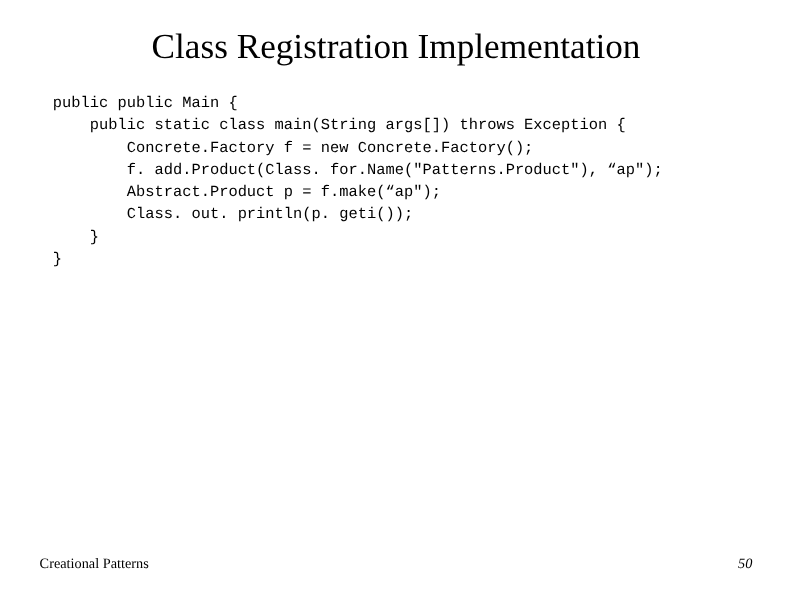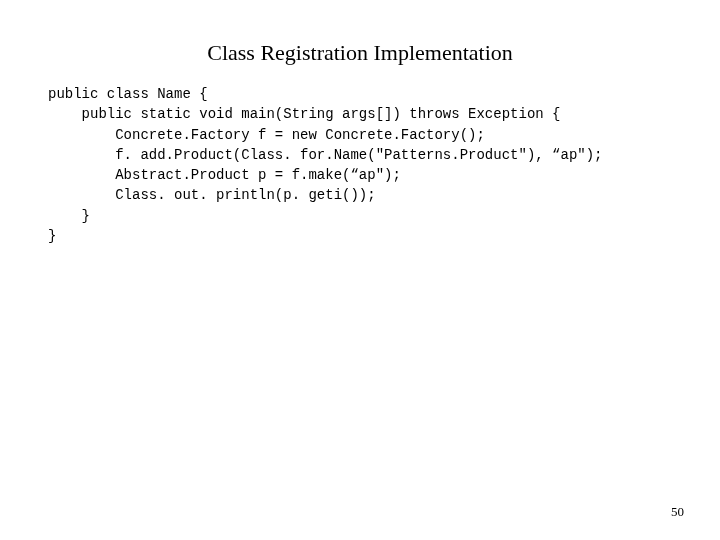--- a/index.html
+++ b/index.html
@@ -14,25 +14,25 @@
     overflow: hidden;
   }
   .slide {
     width: 720px;
     height: 540px;
     position: relative;
     box-sizing: border-box;
   }
   .title {
     position: absolute;
-    top: 40px;
+    top: 24px;
     left: 0;
     width: 720px;
     text-align: center;
-    font-size: 22px;
+    font-size: 32px;
     font-family: "Times New Roman", Times, serif;
   }
   .code-block {
     position: absolute;
     top: 84px;
     left: 48px;
     font-family: "Courier New", Courier, monospace;
     font-size: 14px;
     line-height: 1.45;
     white-space: pre;
@@ -43,33 +43,35 @@
     bottom: 20px;
     font-size: 13px;
     font-family: "Times New Roman", Times, serif;
   }
   .footer-right {
     position: absolute;
     right: 36px;
     bottom: 20px;
     font-size: 13px;
     font-family: "Times New Roman", Times, serif;
+    font-style: italic;
   }
 </style>
 </head>
 <body>
 
 <div class="slide">
 
   <div class="title">Class Registration Implementation</div>
 
-  <div class="code-block"><span>public class Name {</span>
-<span>    public static void main(String args[]) throws Exception {</span>
+  <div class="code-block"><span>public public Main {</span>
+<span>    public static class main(String args[]) throws Exception {</span>
 <span>        Concrete.Factory f = new Concrete.Factory();</span>
 <span>        f. add.Product(Class. for.Name("Patterns.Product"), “ap");</span>
 <span>        Abstract.Product p = f.make(“ap");</span>
 <span>        Class. out. println(p. geti());</span>
 <span>    }</span>
 <span>}</span></div>
 
+  <div class="footer-left">Creational Patterns</div>
   <div class="footer-right">50</div>
 
 </div>
 
 </body></html>

